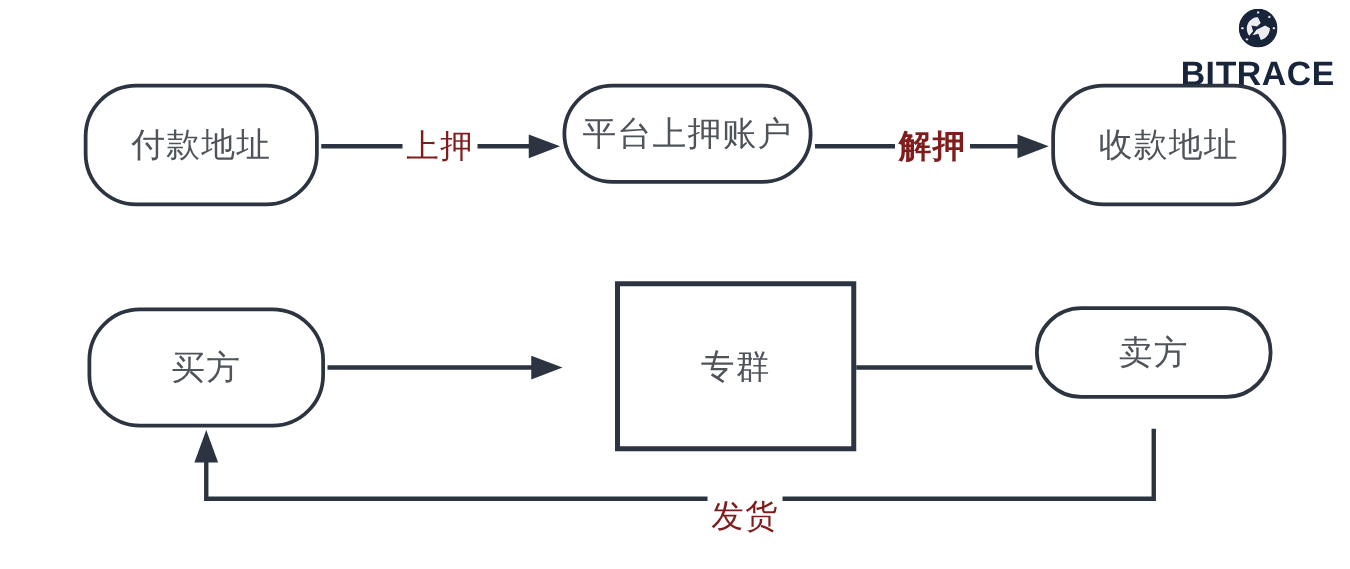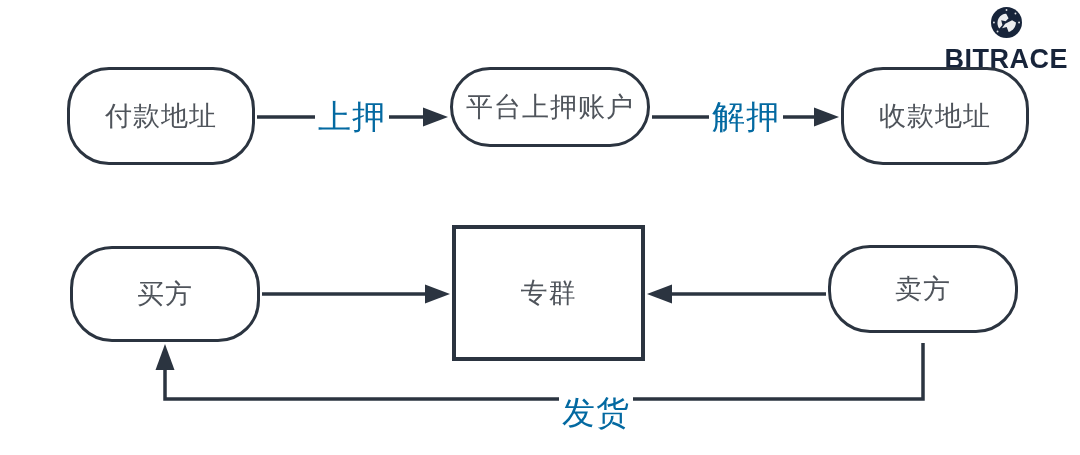--- a/index.html
+++ b/index.html
@@ -11,34 +11,34 @@
   .logo{position:absolute;top:7px;right:12px;display:flex;align-items:center;gap:6px;flex-direction:column;}
   .logo-icon{width:31px;height:31px;display:block;}
   .logo-text{font-size:27px;font-weight:700;color:#17243a;letter-spacing:0.5px;line-height:31px;}
   
   .node{
     position:absolute;display:flex;align-items:center;justify-content:center;
     background:#ffffff;border:3.5px solid #2b3440;box-sizing:border-box;
     font-size:27px;color:#4f545b;z-index:2;letter-spacing:1px;
   }
   .pill{border-radius:42px;}
-  .rect{border-width:4px;border-radius:0;}
+  .rect{border-width:4px;border-radius:0;margin-left:40px;}
   #n-pay  {left:67px; top:67px; width:188px;height:98px;}
   #n-esc  {left:450px;top:67px; width:200px;height:80px;}
   #n-recv {left:841px;top:67px; width:188px;height:98px;}
   #n-buy  {left:70px; top:246px;width:190px;height:96px;}
   #n-grp  {left:452px;top:225px;width:193px;height:136px;}
-  #n-sell {left:828px;top:245px;width:190px;height:88px;}
+  #n-sell {left:828px;top:245px;width:190px;height:74px;}
   
   .edge-label{
     position:absolute;transform:translate(-50%,-50%);background:#ffffff;
-    padding:0 3px;font-size:33px;color:#0369a1;z-index:3;letter-spacing:1px;
+    padding:0 3px;font-size:26px;color:#7f1d1d;z-index:3;letter-spacing:1px;
   }
   #lbl-shangya{left:352px;top:117px;}
-  #lbl-jieya {left:746px;top:117px;}
+  #lbl-jieya {left:746px;top:117px;font-weight:bold;}
   #lbl-fahuo {left:556px;top:413px;margin-left:40px;}
   
   .wires{position:absolute;left:0;top:0;width:1080px;height:455px;z-index:1;}
 </style>
 </head>
 <body>
 
 <div class="canvas">
 
   <svg class="wires" viewBox="0 0 1080 455">

